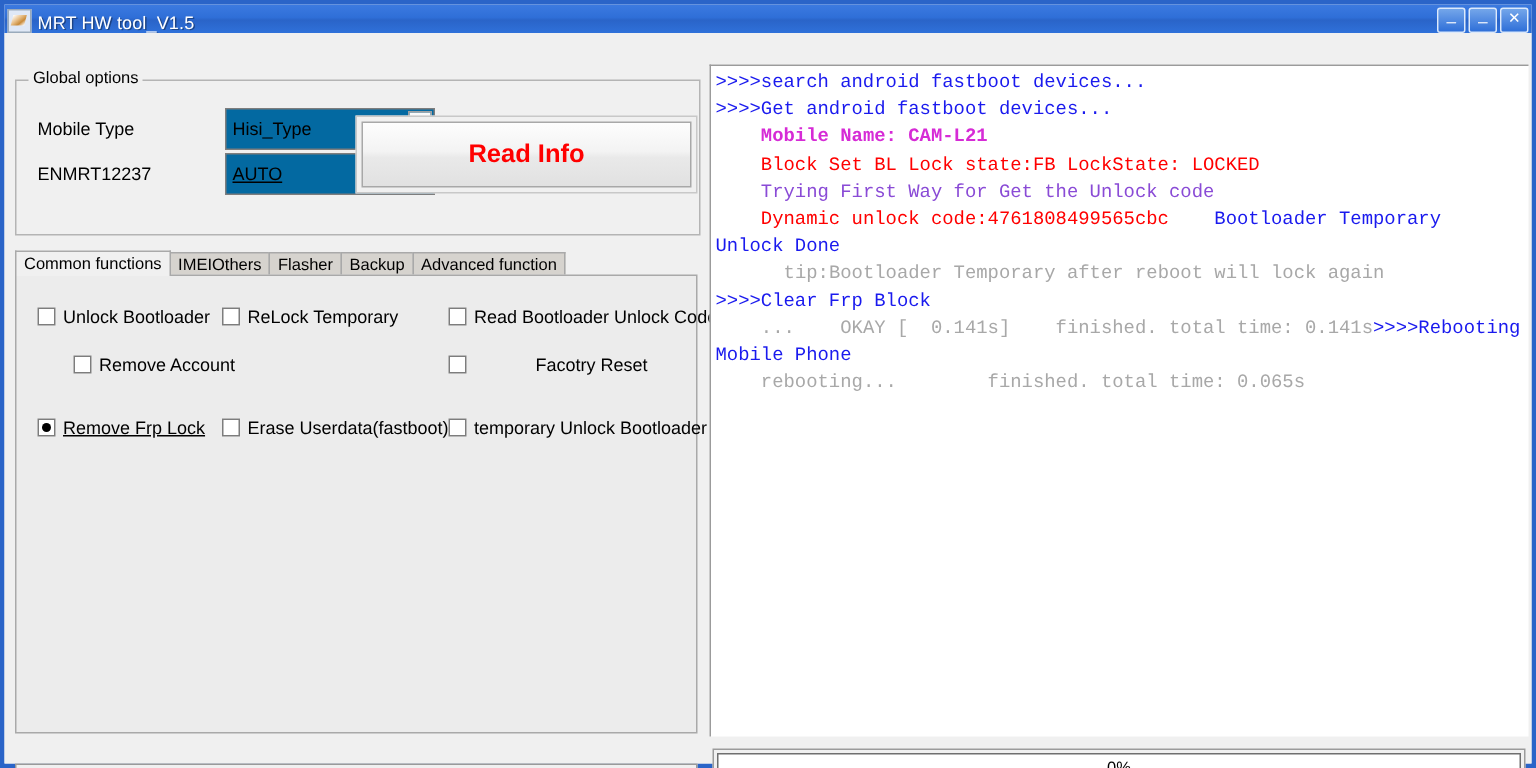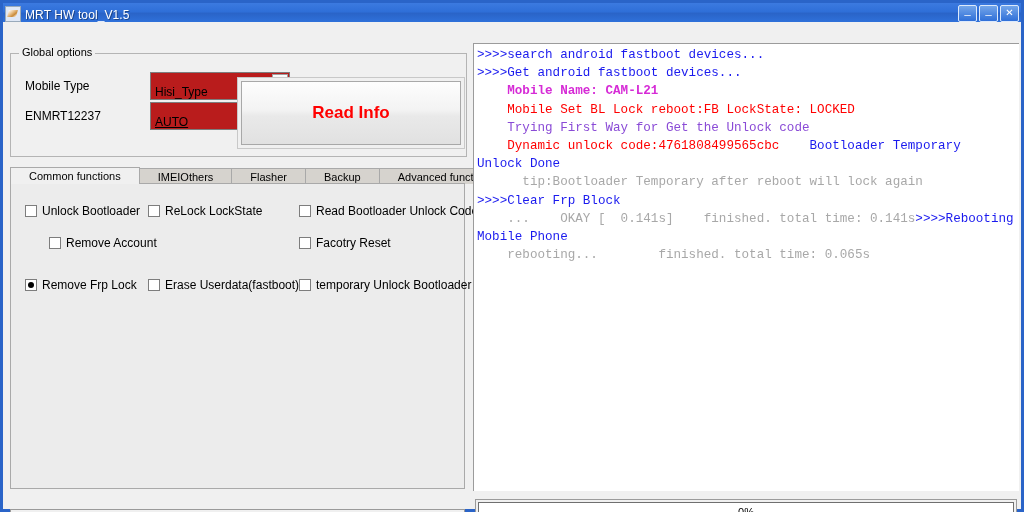--- a/index.html
+++ b/index.html
@@ -60,53 +60,53 @@
     position:absolute;left:5px;top:6px;width:455px;height:102px;
     border:1px solid #b4b4b4;background:#f0f0f0;
   }
   .group-legend{
     position:absolute;left:8px;top:-8px;background:#f0f0f0;
     padding:0 3px;font-size:11px;color:#000;
   }
   .field-row{position:absolute;display:flex;align-items:center;gap:47px;}
   .field-label{font-size:12px;color:#000;white-space:nowrap;}
   .combo{
-    border:1px solid #7d7d7d;background:#b91c1c;height:28px;
-    display:flex;align-items:flex-end;position:relative;box-sizing:border-box;
+    border:1px solid #7d7d7d;background:#0369a1;height:28px;
+    display:flex;align-items:center;position:relative;box-sizing:border-box;
   }
   .combo .cval{font-size:12px;color:#000;padding-left:4px;white-space:nowrap;}
   .combo .arrow{
     position:absolute;right:1px;top:1px;width:16px;height:14px;
     background:linear-gradient(to bottom,#fdfdfd,#dcdcdc);
     border:1px solid #a0a0a0;box-sizing:border-box;
   }
   .combo .arrow:after{
     content:"";position:absolute;left:4px;top:5px;
     border-left:4px solid transparent;border-right:4px solid transparent;
     border-top:4px solid #000;
   }
 
   .readinfo-wrap{
-    position:absolute;left:232px;top:30px;width:228px;height:72px;
+    position:absolute;left:232px;top:30px;width:228px;height:52px;
     border:1px solid #c8c8c8;background:#f0f0f0;box-sizing:border-box;padding:3px;
   }
   .readinfo-btn{
     width:100%;height:100%;
     background:linear-gradient(to bottom,#fdfdfd 0%,#f3f3f3 45%,#e9e9e9 55%,#e1e1e1 100%);
     border:1px solid #a8a8a8;
     display:flex;align-items:center;justify-content:center;
     color:#ff0000;font-size:17px;font-weight:bold;
     box-sizing:border-box;cursor:default;
   }
 
   
   .tabstrip{position:absolute;left:5px;top:120px;width:455px;height:17px;display:flex;align-items:flex-end;}
   .tab{
     font-size:11px;color:#000;height:16px;line-height:16px;
-    padding:0 18px;background:#d6d3ce;border:1px solid #a9a9a9;border-bottom:none;
+    padding:0 5px;background:#d6d3ce;border:1px solid #a9a9a9;border-bottom:none;
     margin-right:-1px;box-sizing:border-box;white-space:nowrap;cursor:default;
   }
   .tab.active{background:#f0f0f0;height:17px;line-height:17px;position:relative;z-index:2;}
   .tabpanel{
     position:absolute;left:5px;top:136px;width:455px;height:306px;
     background:#ececec;border:1px solid #a9a9a9;box-sizing:border-box;
   }
 
   .cbrow{position:absolute;display:flex;align-items:center;}
   .cbox{
@@ -219,35 +219,35 @@
           <div class="tab">Advanced function</div>
         </div>
 
       <div class="tabpanel">
           <div class="cbrow" style="left: 14px; top: 20px;">
             <div class="cbox"></div>
             <div class="cblabel">Unlock Bootloader</div>
           </div>
           <div class="cbrow" style="left: 137px; top: 20px;">
             <div class="cbox"></div>
-            <div class="cblabel">ReLock LockState</div>
+            <div class="cblabel">ReLock Temporary</div>
           </div>
           <div class="cbrow" style="left: 288px; top: 20px;">
             <div class="cbox"></div>
             <div class="cblabel">Read Bootloader Unlock Code</div>
           </div>
           <div class="cbrow" style="left: 14px; top: 52px; padding-left: 24px;">
             <div class="cbox"></div>
             <div class="cblabel">Remove Account</div>
           </div>
-          <div class="cbrow" style="left: 288px; top: 52px;">
+          <div class="cbrow" style="left: 288px; top: 52px; gap: 41px;">
             <div class="cbox"></div>
             <div class="cblabel">Facotry Reset</div>
           </div>
-          <div class="cbrow" style="left: 14px; top: 94px;">
+          <div class="cbrow" style="left: 14px; top: 94px; text-decoration: underline;">
             <div class="cbox selected"></div>
             <div class="cblabel">Remove Frp Lock</div>
           </div>
           <div class="cbrow" style="left: 137px; top: 94px;">
             <div class="cbox"></div>
             <div class="cblabel">Erase Userdata(fastboot)</div>
           </div>
           <div class="cbrow" style="left: 288px; top: 94px;">
             <div class="cbox"></div>
             <div class="cblabel">temporary Unlock Bootloader</div>
@@ -257,21 +257,21 @@
       <div class="start-outer">
         <div class="start-btn">START</div>
       </div>
     </div>
 
     <div class="rightpane">
       <div class="logbox">
         <div class="logtext"><span class="c-blue">&gt;&gt;&gt;&gt;search android fastboot devices...
 </span><span class="c-blue">&gt;&gt;&gt;&gt;Get android fastboot devices...
 </span><span class="c-magenta">    Mobile Name: CAM-L21
-</span><span class="c-red">    Mobile Set BL Lock reboot:FB LockState: LOCKED
+</span><span class="c-red">    Block Set BL Lock state:FB LockState: LOCKED
 </span><span class="c-purple">    Trying First Way for Get the Unlock code
 </span><span class="c-red">    Dynamic unlock code:4761808499565cbc    </span><span class="c-blue">Bootloader Temporary  Unlock Done
 </span><span class="c-gray">      tip:Bootloader Temporary after reboot will lock again
 </span><span class="c-blue">&gt;&gt;&gt;&gt;Clear Frp Block
 </span><span class="c-gray">    ...    OKAY [  0.141s]    finished. total time: 0.141s</span><span class="c-blue">&gt;&gt;&gt;&gt;Rebooting Mobile Phone
 </span><span class="c-gray">    rebooting...        finished. total time: 0.065s
 </span></div>
       </div>
       <div class="prog-outer">
         <div class="prog-track">

